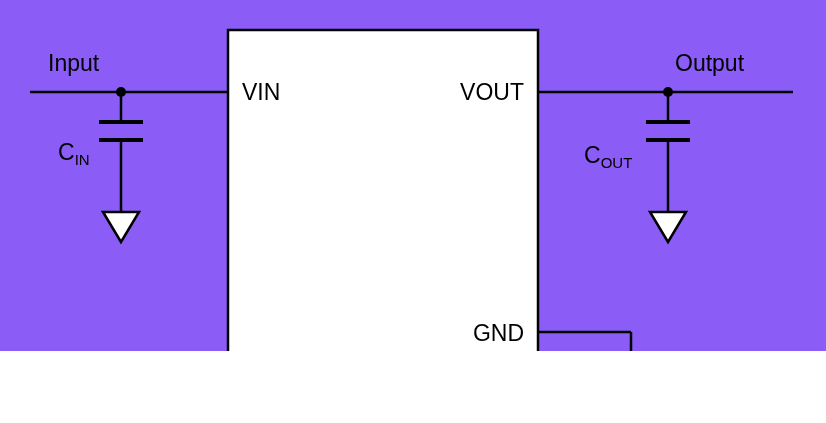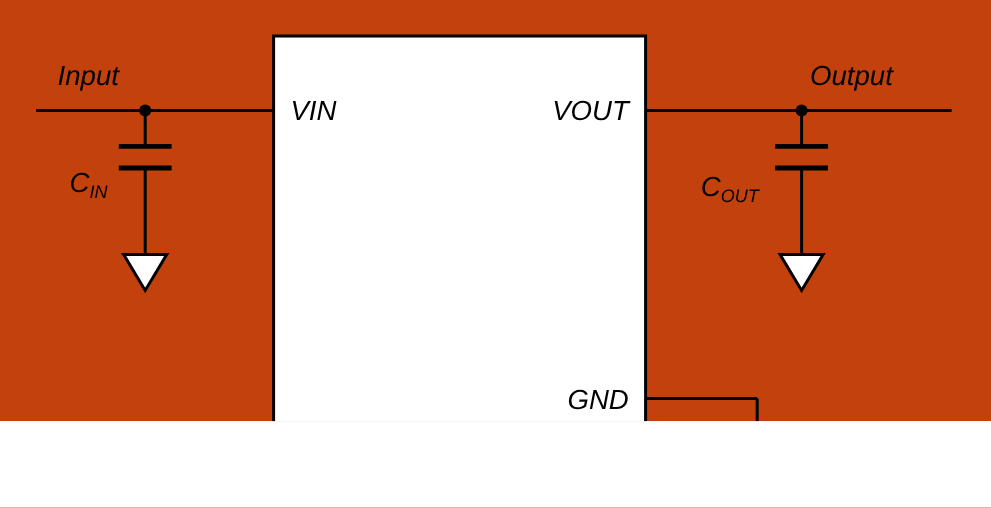--- a/index.html
+++ b/index.html
@@ -4,24 +4,23 @@
 <style>
   html, body {
     margin: 0;
     padding: 0;
     background: #ffffff;
   }
   .canvas {
     width: 826px;
     height: 351px;
     position: relative;
-    background: #c2410c;
+    background: #8b5cf6;
     font-family: "Liberation Sans", sans-serif;
     overflow: hidden;
-    font-style: italic;
   }
   svg {
     display: block;
   }
   svg text {
     font-family: "Liberation Sans", sans-serif;
     fill: #000000;
   }
   .lbl {
     font-size: 23px;

